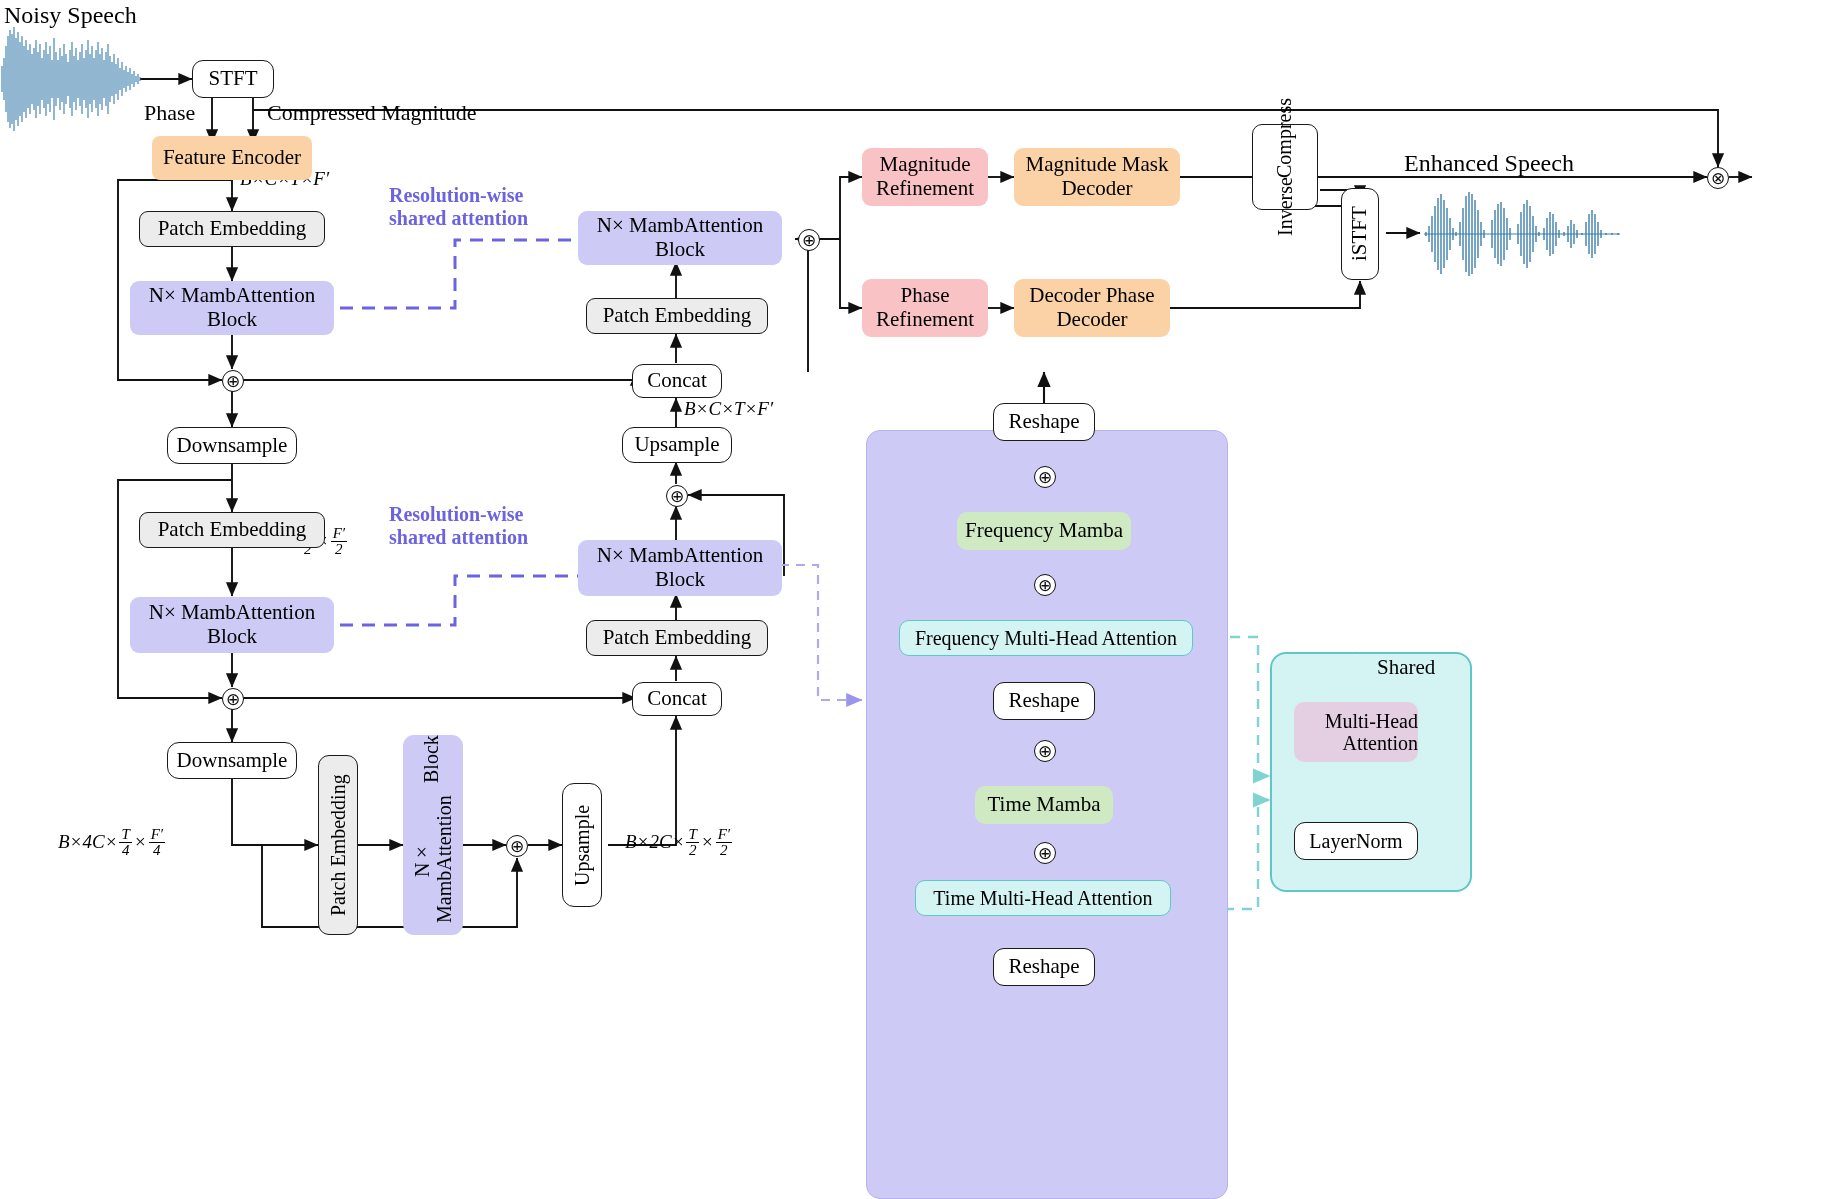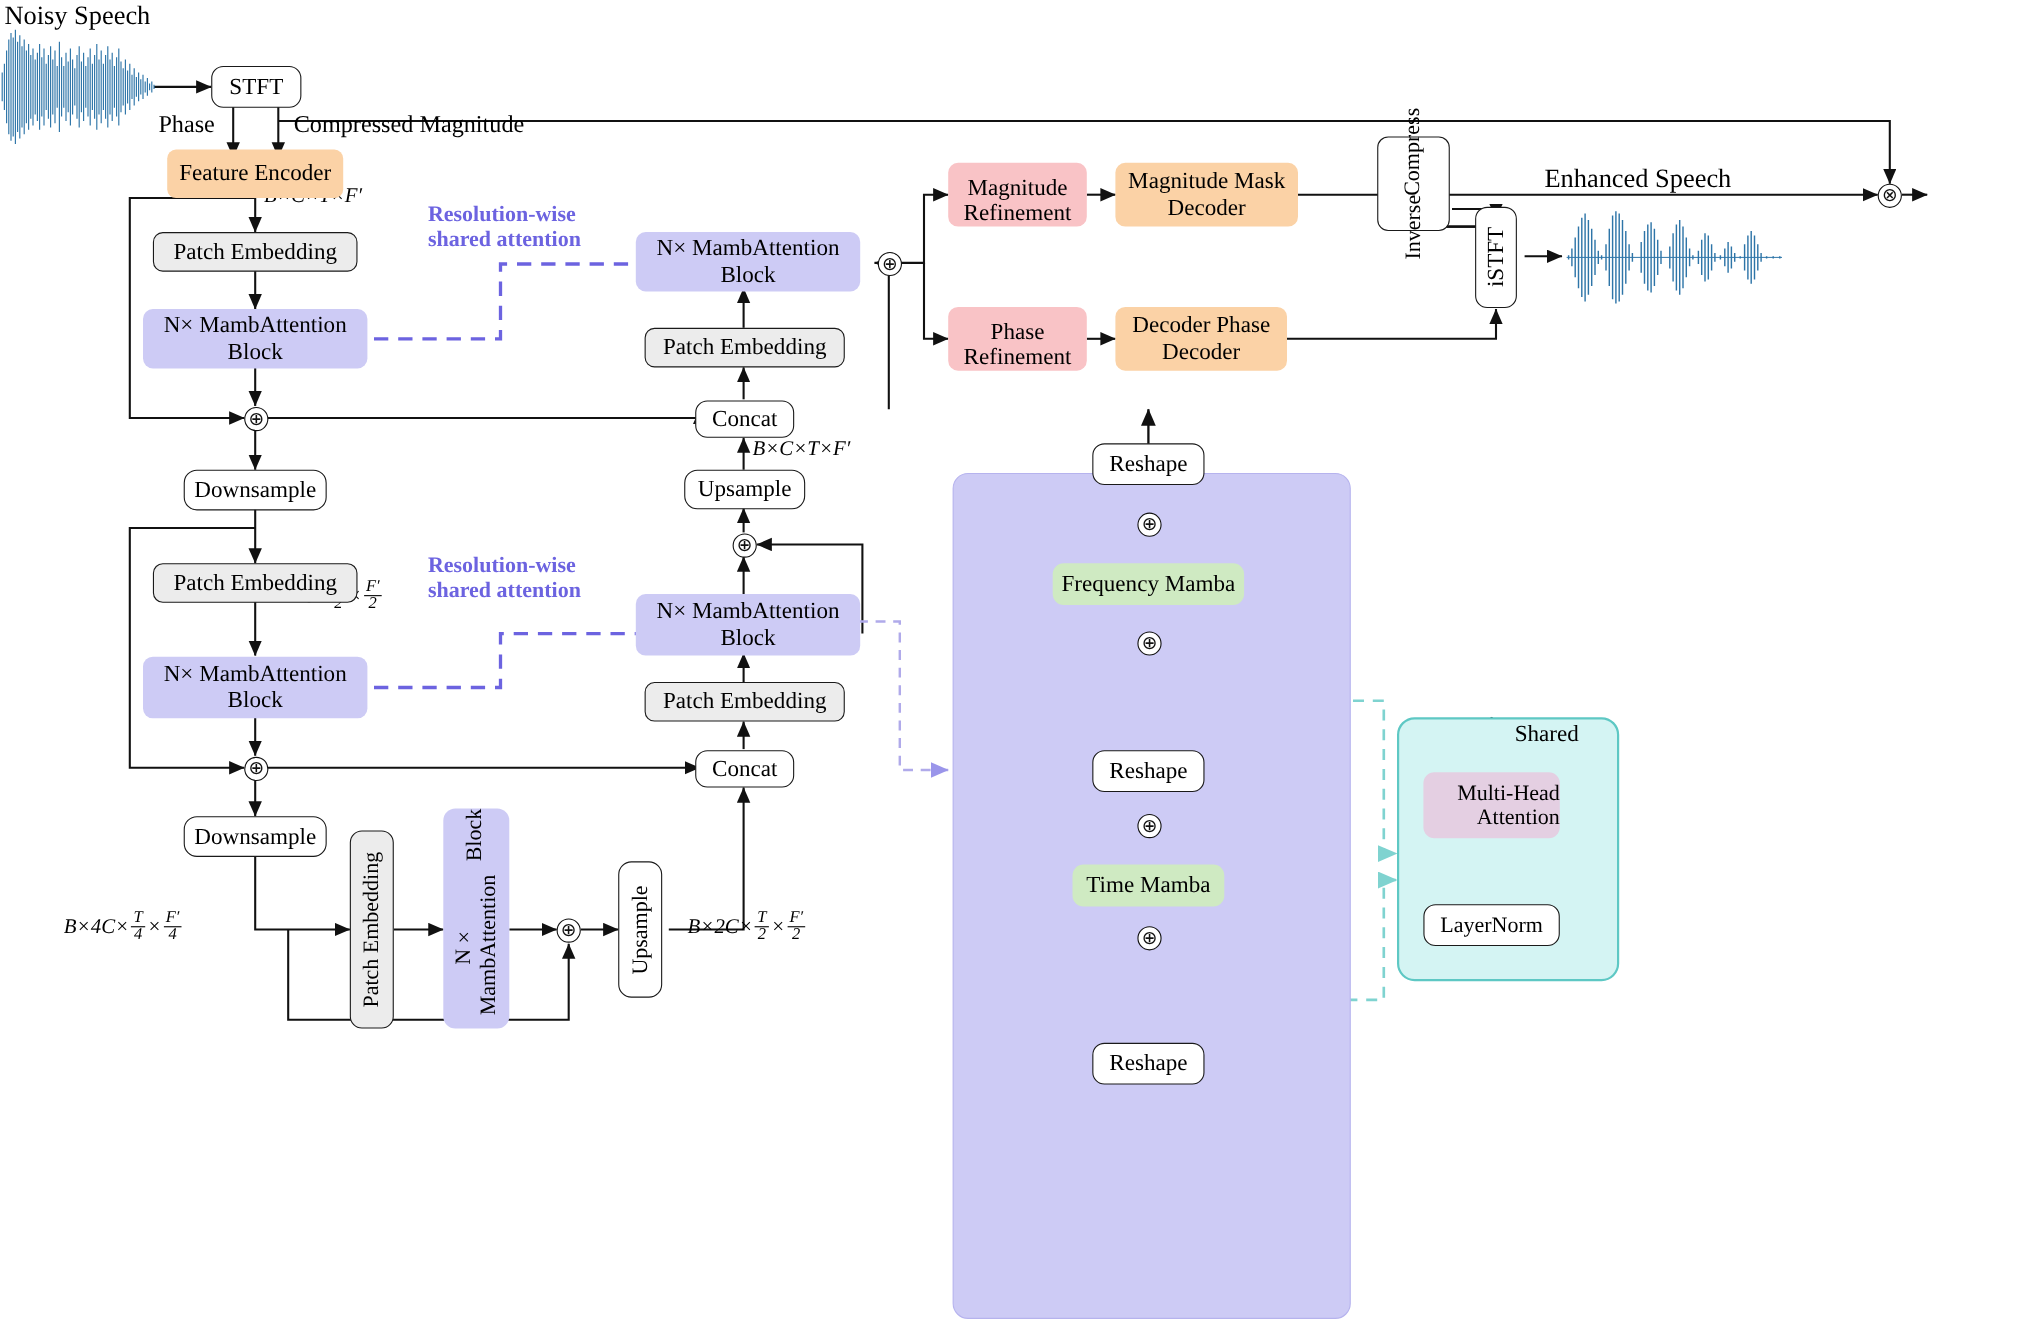--- a/index.html
+++ b/index.html
@@ -13,21 +13,21 @@
         border:1.6px solid #1a1a1a;border-radius:9px;background:#fff;
         font-size:21px;}
   .lbl{position:absolute;font-size:21px;white-space:nowrap;}
   .lbl.mathit{font-style:italic;font-size:19px;}
   .purpleTxt{color:#6c63e0;font-weight:bold;font-size:20px;line-height:1.15;}
 
   
   .fill-orange{background:#fbd2a6;}
   .fill-grey{background:#ececec;}
   .fill-lav{background:#cdcbf5;}
-  .fill-pink{background:#f9c3c6;justify-content:flex-end;}
+  .fill-pink{background:#f9c3c6;}
   .fill-green{background:#cfeac2;}
   .fill-cyan{background:#d4f4f3;border-color:#5ec8c4;}
   .fill-mauve{background:#e4cfe2;border-color:#b49cb2;}
 
   .vert{writing-mode:vertical-rl;transform:rotate(180deg);}
 
   .panel{position:absolute;box-sizing:border-box;border-radius:14px;}
   #mamb-panel{background:#cdcbf5;border:1.5px solid #b6b3ee;}
   #shared-panel{background:#d4f4f3;border:2.4px solid #5ec8c4;border-radius:16px;}
 
@@ -486,33 +486,35 @@
   <div class="circ-op" style="left:1034px;top:466px;">
     <span>⊕</span>
   </div>
 
   <div class="node fill-green" style="left:957px;top:512px;width:174px;height:38px;border:none;border-radius:10px;">Frequency Mamba</div>
 
   <div class="circ-op" style="left:1034px;top:574px;">
     <span>⊕</span>
   </div>
 
+  <div class="node fill-cyan" style="left:899px;top:620px;width:294px;height:36px;border-width:1.6px;border-radius:10px;font-size:20px;">Frequency Multi-Head Attention</div>
 
   <div class="node" style="left:993px;top:682px;width:102px;height:38px;border-radius:11px;">Reshape</div>
 
   <div class="circ-op" style="left:1034px;top:740px;">
     <span>⊕</span>
   </div>
 
   <div class="node fill-green" style="left:975px;top:786px;width:138px;height:38px;border:none;border-radius:10px;">Time Mamba</div>
 
   <div class="circ-op" style="left:1034px;top:842px;">
     <span>⊕</span>
   </div>
 
+  <div class="node fill-cyan" style="left:915px;top:880px;width:256px;height:36px;border-width:1.6px;border-radius:10px;font-size:20px;">Time Multi-Head Attention</div>
 
   <div class="node" style="left:993px;top:948px;width:102px;height:38px;border-radius:11px;">Reshape</div>
 
   <div class="panel" id="shared-panel" style="left:1270px;top:652px;width:202px;height:240px;"></div>
 
   <div class="lbl" style="left:1377px;top:655px;font-size:21px;">Shared</div>
 
   <div class="node fill-mauve" style="left:1294px;top:702px;width:124px;height:60px;border:none;border-radius:10px;flex-direction:column;font-size:20px;align-items:flex-end;">
     <span>Multi-Head</span>
     <span>Attention</span>

